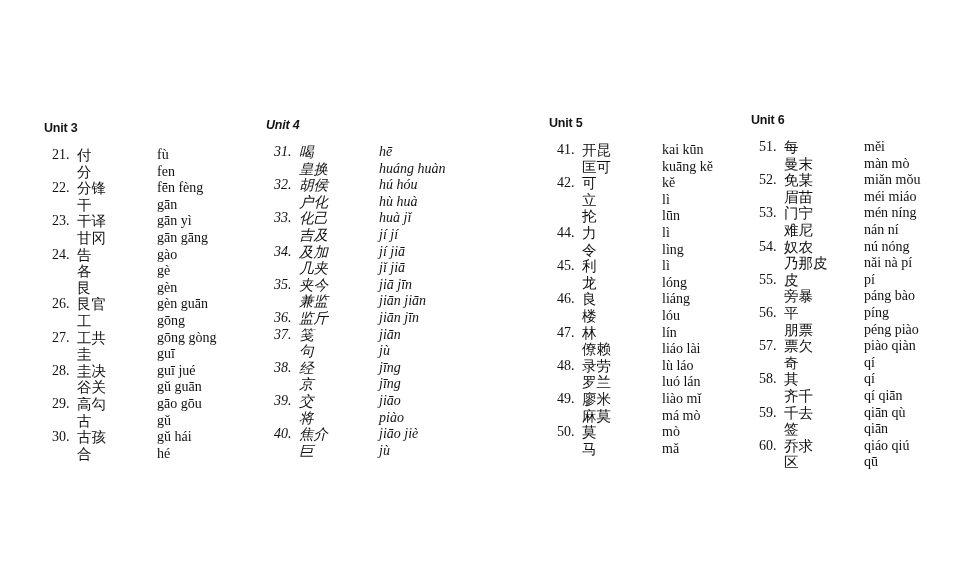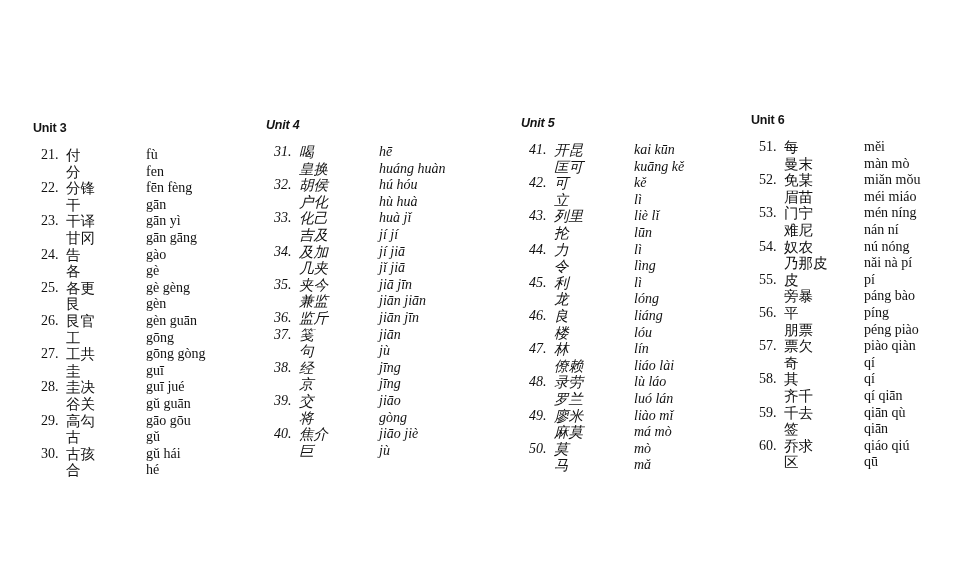--- a/index.html
+++ b/index.html
@@ -2,23 +2,23 @@
 <html><head>
   <meta charset="utf-8">
   <style>
     html, body { margin: 0; padding: 0; }
     body {
       width: 960px; height: 570px; position: relative; overflow: hidden;
       background: #ffffff; color: #111111;
       font-family: "Liberation Serif", serif;
     }
     .unit { position: absolute; width: 220px; }
-    .u3 { left: 33px;  top: 121px; }
+    .u3 { left: 44px;  top: 121px; }
     .u4 { left: 266px; top: 118px; font-style: italic; }
-    .u5 { left: 521px; top: 116px; font-style: italic; }
+    .u5 { left: 549px; top: 116px; }
     .u6 { left: 751px; top: 113px; }
     .unit-title {
       font-family: "Liberation Sans", sans-serif;
       font-weight: bold; font-size: 12.5px; line-height: 14px;
       letter-spacing: -0.2px; color: #141414; white-space: nowrap;
     }
     .rows { position: absolute; left: 0; top: 26px; width: 220px; }
     .row { position: relative; height: 16.6px; line-height: 16.6px; white-space: nowrap; }
     .num { position: absolute; left: 8px; font-size: 14px; }
     .hz  { position: absolute; left: 33px; font-size: 14.5px; font-family: "Liberation Serif", "DejaVu Serif", serif; }
@@ -64,25 +64,20 @@
         <span class="num">24.</span>
         <span class="hz">告</span>
         <span class="py">gào</span>
       </div>
     <div class="row">
         <span class="num"></span>
         <span class="hz">各</span>
         <span class="py">gè</span>
       </div>
     <div class="row">
-        <span class="num">25.</span>
-        <span class="hz">各更</span>
-        <span class="py">gè gèng</span>
-      </div>
-    <div class="row">
         <span class="num"></span>
         <span class="hz">艮</span>
         <span class="py">gèn</span>
       </div>
     <div class="row">
         <span class="num">26.</span>
         <span class="hz">艮官</span>
         <span class="py">gèn guān</span>
       </div>
     <div class="row">
@@ -212,21 +207,21 @@
         <span class="py">jīng</span>
       </div>
     <div class="row">
         <span class="num">39.</span>
         <span class="hz">交</span>
         <span class="py">jiāo</span>
       </div>
     <div class="row">
         <span class="num"></span>
         <span class="hz">将</span>
-        <span class="py">gòng</span>
+        <span class="py">piào</span>
       </div>
     <div class="row">
         <span class="num">40.</span>
         <span class="hz">焦介</span>
         <span class="py">jiāo jiè</span>
       </div>
     <div class="row">
         <span class="num"></span>
         <span class="hz">巨</span>
         <span class="py">jù</span>
@@ -251,25 +246,20 @@
         <span class="num">42.</span>
         <span class="hz">可</span>
         <span class="py">kě</span>
       </div>
     <div class="row">
         <span class="num"></span>
         <span class="hz">立</span>
         <span class="py">lì</span>
       </div>
     <div class="row">
-        <span class="num">43.</span>
-        <span class="hz">列里</span>
-        <span class="py">liè lǐ</span>
-      </div>
-    <div class="row">
         <span class="num"></span>
         <span class="hz">抡</span>
         <span class="py">lūn</span>
       </div>
     <div class="row">
         <span class="num">44.</span>
         <span class="hz">力</span>
         <span class="py">lì</span>
       </div>
     <div class="row">

